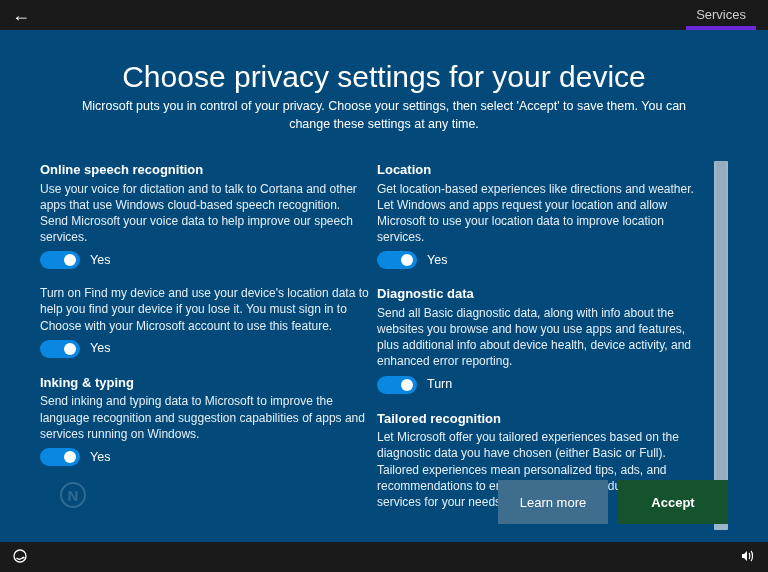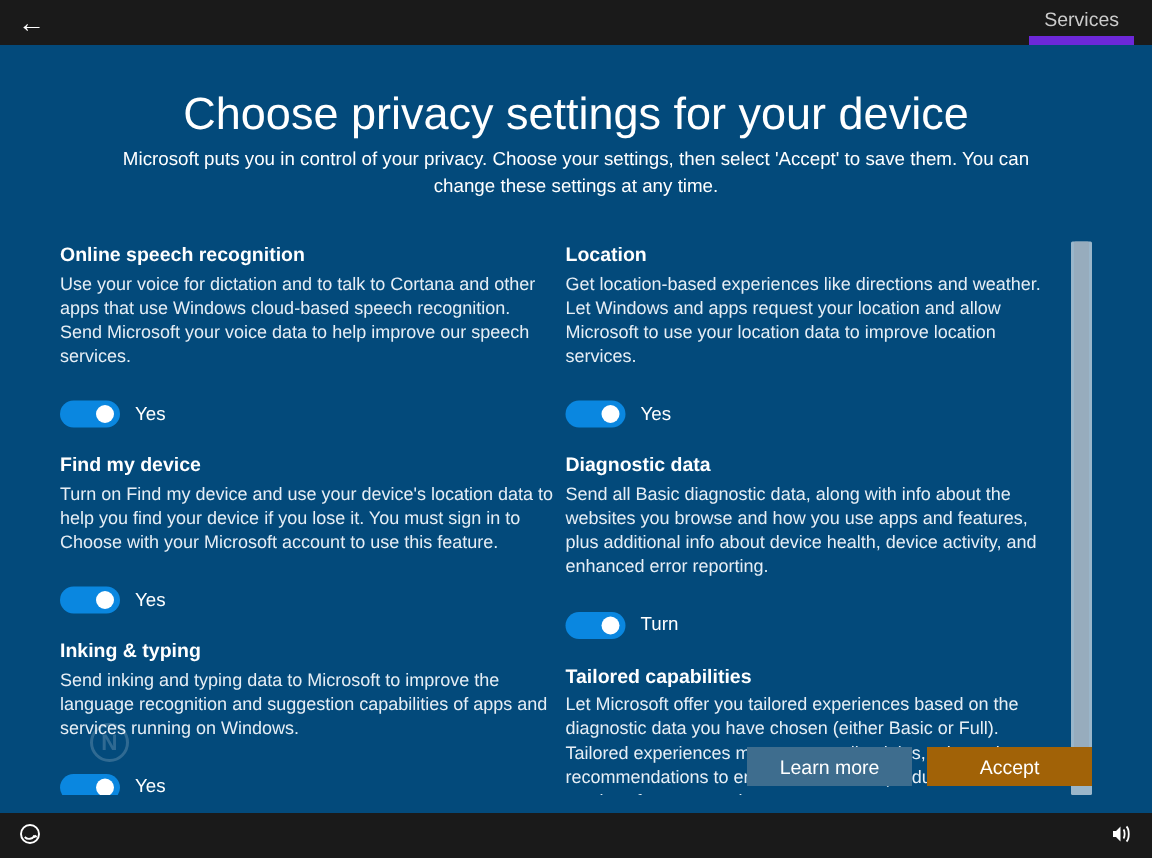--- a/index.html
+++ b/index.html
@@ -1,38 +1,38 @@
 <!DOCTYPE html>
 <html><head>
 <meta charset="utf-8">
 <style>
 * { margin: 0; padding: 0; box-sizing: border-box; }
 html, body { width: 768px; height: 572px; overflow: hidden; font-family: "Segoe UI", Arial, sans-serif; background: #000; color: #fff; }
 .topbar { height: 30px; background: #1a1a1a; display: flex; align-items: center; justify-content: space-between; padding: 0 12px; }
 .back-arrow { font-size: 18px; cursor: pointer; }
-.tab { font-size: 13px; color: #ccc; padding: 6px 10px 4px 10px; border-bottom: 7px solid #6d28d9; }
+.tab { font-size: 13px; color: #ccc; padding: 6px 10px 4px 10px; border-bottom: 4px solid #6d28d9; }
 .main { background: #034a7b; height: 512px; position: relative; padding: 30px 40px 12px 40px; display: flex; flex-direction: column; justify-content: center; }
 .title { font-size: 30px; font-weight: 300; text-align: center; }
 .subtitle { font-size: 12.5px; text-align: center; margin-top: 4px; line-height: 1.4; padding: 0 20px; }
 .scroll-wrap { margin-top: 28px; display: flex; flex: 1; min-height: 0; }
 .columns { display: flex; gap: 8px; flex: 1; overflow: hidden; }
 .col { flex: 1; font-size: 12.5px; line-height: 1.35; }
 .setting { margin-bottom: 16px; }
 .setting-title { font-weight: 700; font-size: 13px; margin-bottom: 2px; }
 .setting-desc { font-size: 12px; color: #e6eef5; }
-.toggle-row { display: flex; align-items: center; margin-top: 22px; gap: 10px; }
+.toggle-row { display: flex; align-items: center; margin-top: 6px; gap: 10px; }
 .toggle { width: 40px; height: 18px; border-radius: 20px; background: #0a87e0; position: relative; cursor: pointer; }
 .toggle .knob { width: 12px; height: 12px; border-radius: 50%; background: #fff; position: absolute; top: 3px; right: 4px; }
 .toggle-label { font-size: 12.5px; }
 .scrollbar { width: 14px; background: rgba(255,255,255,0.6); margin-left: 8px; position: relative; border-radius: 1px; }
 .scrollbar .thumb { position: absolute; top: 0; left: 2px; right: 2px; bottom: 12px; background: rgba(150,170,185,0.8); border-radius: 1px; }
 .button-row { position: absolute; bottom: 18px; right: 40px; display: flex; gap: 10px; }
-.btn { width: 110px; height: 26px; font-size: 13px; border: none; cursor: pointer; color: #fff; }
+.btn { width: 110px; height: 44px; font-size: 13px; border: none; cursor: pointer; color: #fff; }
 .btn-secondary { background: #3e6d8e; }
-.btn-primary { background: #a16207; }
+.btn-primary { background: #14532d; font-weight: bold; }
 .watermark { position: absolute; left: 60px; bottom: 34px; font-size: 24px; font-weight: 600; color: rgba(255,255,255,0.18); display: flex; align-items: center; gap: 6px; }
 .watermark-circle { width: 26px; height: 26px; border: 2px solid rgba(255,255,255,0.18); border-radius: 50%; display: inline-flex; align-items: center; justify-content: center; font-size: 15px; font-weight: 700; }
 .bottombar { height: 30px; background: #1a1a1a; display: flex; align-items: center; justify-content: space-between; padding: 0 12px; font-size: 14px; }
 .icon { cursor: pointer; }
 </style>
 </head>
 <body>
 
 <div class="topbar">
   <span class="back-arrow icon">←</span>
@@ -50,21 +50,20 @@
           <div class="setting-title">Online speech recognition</div>
           <div class="setting-desc">Use your voice for dictation and to talk to Cortana and other apps that use Windows cloud-based speech recognition. Send Microsoft your voice data to help improve our speech services.</div>
           <div class="toggle-row">
             <div class="toggle">
                 <div class="knob"></div>
               </div>
             <span class="toggle-label">Yes</span>
           </div>
         </div>
         <div class="setting">
-          <div class="setting-title">Find my device</div>
           <div class="setting-desc">Turn on Find my device and use your device's location data to help you find your device if you lose it. You must sign in to Choose with your Microsoft account to use this feature.</div>
           <div class="toggle-row">
             <div class="toggle">
                 <div class="knob"></div>
               </div>
             <span class="toggle-label">Yes</span>
           </div>
         </div>
         <div class="setting">
           <div class="setting-title">Inking &amp; typing</div>
@@ -93,21 +92,21 @@
           <div class="setting-title">Diagnostic data</div>
           <div class="setting-desc">Send all Basic diagnostic data, along with info about the websites you browse and how you use apps and features, plus additional info about device health, device activity, and enhanced error reporting.</div>
           <div class="toggle-row">
             <div class="toggle">
                 <div class="knob"></div>
               </div>
             <span class="toggle-label">Turn</span>
           </div>
         </div>
         <div class="setting">
-          <div class="setting-title">Tailored capabilities</div>
+          <div class="setting-title">Tailored recognition</div>
           <div class="setting-desc">Let Microsoft offer you tailored experiences based on the diagnostic data you have chosen (either Basic or Full). Tailored experiences mean personalized tips, ads, and recommendations to enhance Microsoft products and services for your needs.</div>
         </div>
       </div>
     </div>
     <div class="scrollbar">
         <div class="thumb"></div>
       </div>
   </div>
 
   <div class="watermark">

